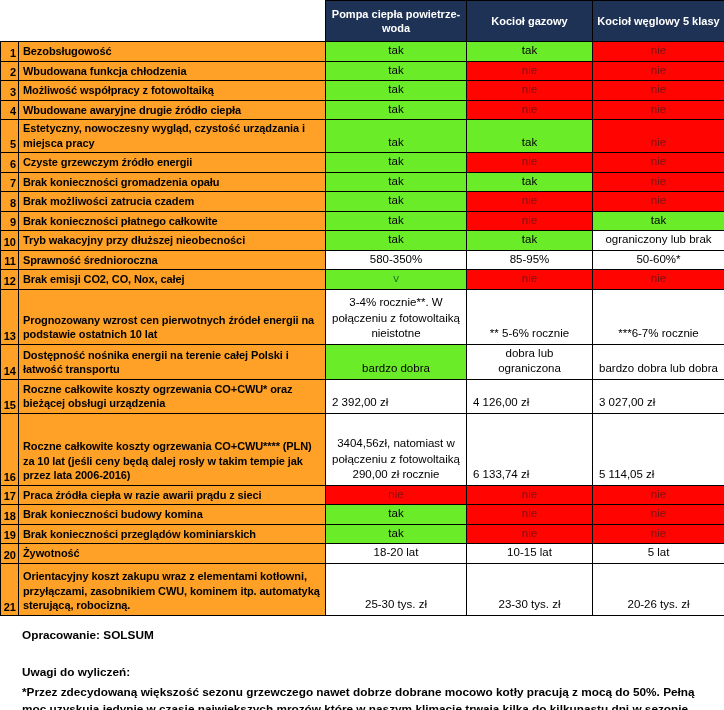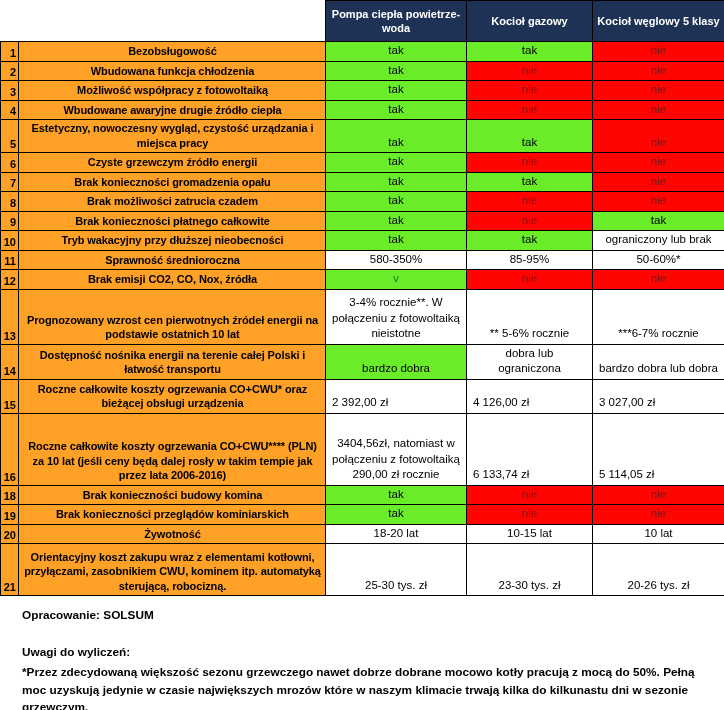--- a/index.html
+++ b/index.html
@@ -47,21 +47,21 @@
     font-size: 11px;
     text-align: right;
     vertical-align: bottom;
     padding: 1px 2px 2px 1px;
   }
   td.lbl {
     background: var(--orange, #ffa126);
     font-weight: bold;
     font-size: 11px;
     letter-spacing: -0.1px;
-    text-align: center;
+    text-align: left;
     vertical-align: bottom;
     padding: 1px 3px 2px 4px;
     line-height: 1.32;
   }
   td.val {
     font-size: 11.5px;
     text-align: center;
     vertical-align: bottom;
     padding: 1px 6px 2px 6px;
     line-height: 1.35;
@@ -177,21 +177,21 @@
         </tr>
         <tr style="height: 16px; border-radius: 9px;">
           <td class="num">11</td>
           <td class="lbl">Sprawność średnioroczna</td>
           <td class="val bg-w">580-350%</td>
           <td class="val bg-w">85-95%</td>
           <td class="val bg-w">50-60%*</td>
         </tr>
         <tr style="height: 16px;">
           <td class="num">12</td>
-          <td class="lbl">Brak emisji  CO2, CO, Nox, źródła</td>
+          <td class="lbl">Brak emisji  CO2, CO, Nox, całej</td>
           <td class="val bg-g" style="color: rgb(29, 122, 29);">v</td>
           <td class="val bg-r">nie</td>
           <td class="val bg-r">nie</td>
         </tr>
         <tr style="height: 55px;">
           <td class="num">13</td>
           <td class="lbl">Prognozowany wzrost cen pierwotnych źródeł energii na podstawie ostatnich 10 lat</td>
           <td class="val bg-w">3-4% rocznie**. W połączeniu z fotowoltaiką nieistotne</td>
           <td class="val bg-w">** 5-6% rocznie</td>
           <td class="val bg-w">***6-7% rocznie</td>
@@ -211,39 +211,46 @@
           <td class="val bg-w al-r">3 027,00 zł</td>
         </tr>
         <tr style="height: 72px;">
           <td class="num">16</td>
           <td class="lbl">Roczne całkowite koszty ogrzewania CO+CWU**** (PLN) za 10 lat (jeśli ceny będą dalej rosły w takim tempie jak przez lata 2006-2016)</td>
           <td class="val bg-w">3404,56zł, natomiast w połączeniu z fotowoltaiką 290,00 zł rocznie</td>
           <td class="val bg-w al-r">6 133,74 zł</td>
           <td class="val bg-w al-r">5 114,05 zł</td>
         </tr>
         <tr style="height: 16px;">
+          <td class="num">17</td>
+          <td class="lbl">Praca źródła ciepła w razie awarii prądu z sieci</td>
+          <td class="val bg-r">nie</td>
+          <td class="val bg-r">nie</td>
+          <td class="val bg-r">nie</td>
+        </tr>
+        <tr style="height: 16px;">
           <td class="num">18</td>
           <td class="lbl">Brak konieczności budowy komina</td>
           <td class="val bg-g">tak</td>
           <td class="val bg-r">nie</td>
           <td class="val bg-r">nie</td>
         </tr>
         <tr style="height: 16px; padding-left: 12px;">
           <td class="num">19</td>
           <td class="lbl">Brak konieczności przeglądów kominiarskich</td>
           <td class="val bg-g">tak</td>
           <td class="val bg-r">nie</td>
           <td class="val bg-r">nie</td>
         </tr>
         <tr style="height: 17px;">
           <td class="num">20</td>
           <td class="lbl">Żywotność</td>
           <td class="val bg-w">18-20 lat</td>
           <td class="val bg-w">10-15 lat</td>
-          <td class="val bg-w">10 lat</td>
+          <td class="val bg-w">5 lat</td>
         </tr>
         <tr style="height: 52px;">
           <td class="num">21</td>
           <td class="lbl">Orientacyjny koszt zakupu wraz z elementami kotłowni, przyłączami, zasobnikiem CWU, kominem itp. automatyką sterującą, robocizną.</td>
           <td class="val bg-w">25-30 tys. zł</td>
           <td class="val bg-w">23-30 tys. zł</td>
           <td class="val bg-w">20-26 tys. zł</td>
         </tr>
       </tbody>
   </table>

